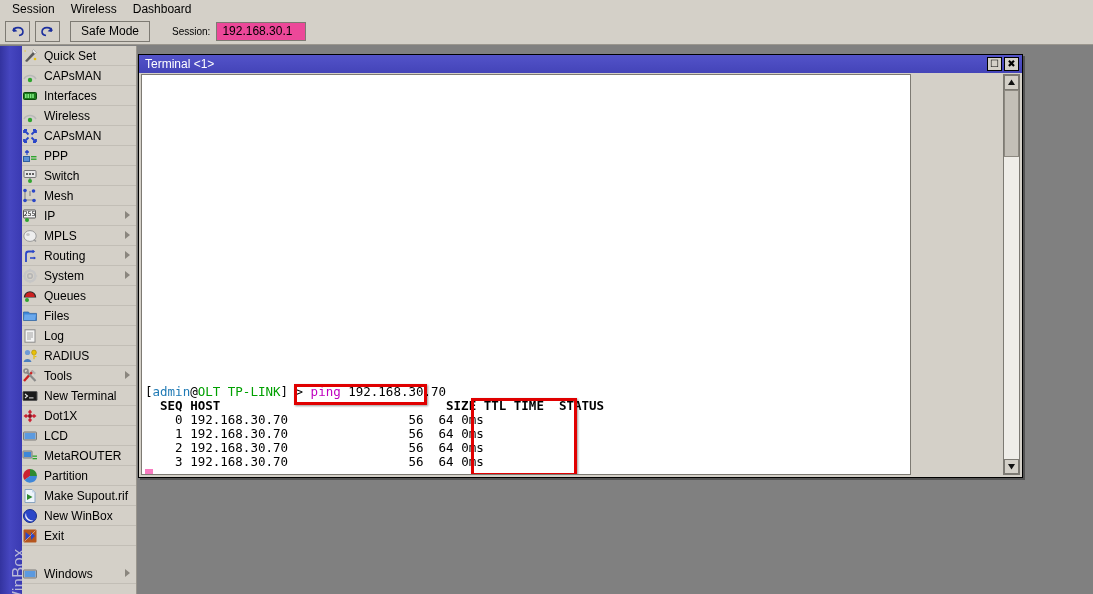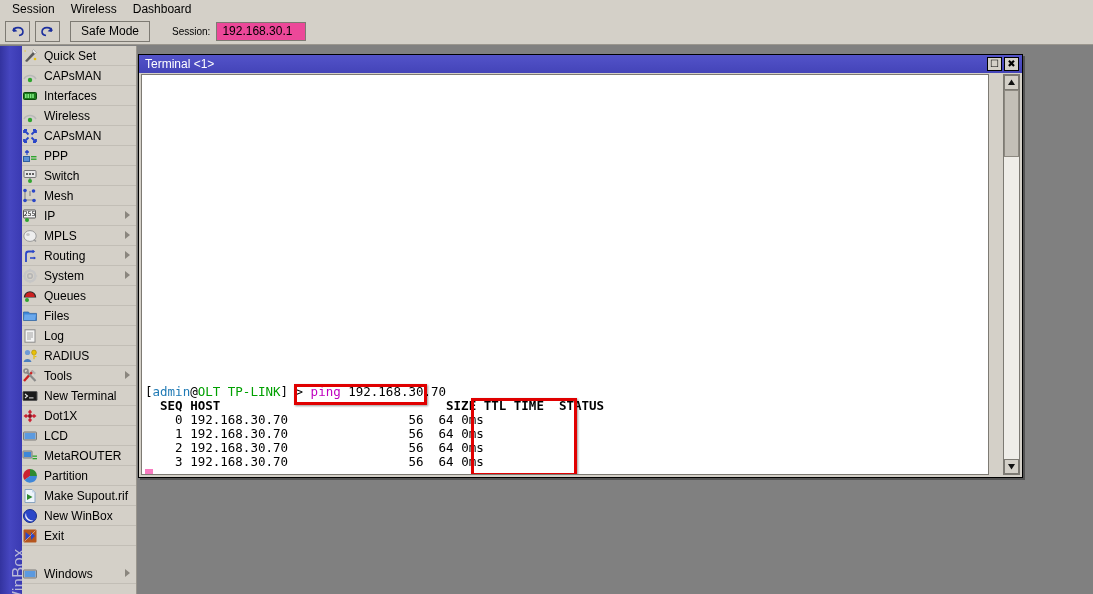--- a/index.html
+++ b/index.html
@@ -156,21 +156,21 @@
     width: 15px; height: 14px;
     background: #d4d0c8;
     border: 1px solid #000;
     display: flex; align-items: center; justify-content: center;
     font-size: 10px; line-height: 10px; color: #000;
     cursor: default;
   }
   .termbody {
     position: absolute;
     left: 2px; top: 19px;
-    width: 848px; height: 401px;
+    width: 770px; height: 401px;
     background: #fff;
     border: 1px solid #7d7a73;
     overflow: hidden;
     font-family: "DejaVu Sans Mono", monospace;
     font-size: 12.5px;
     line-height: 14px;
   }
   .termtext {
     position: absolute;
     left: 3px; top: 310px;

